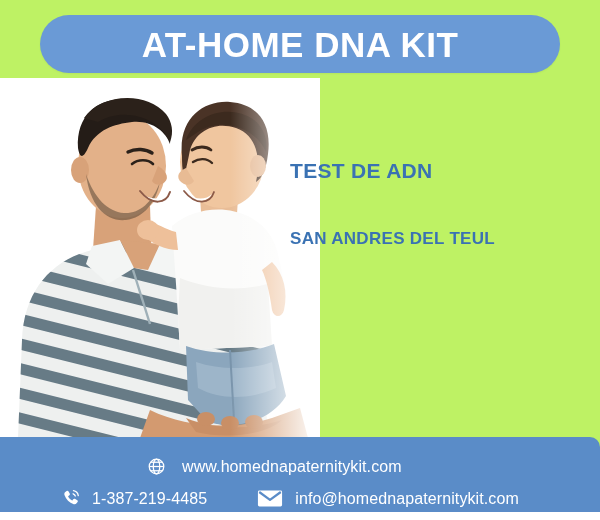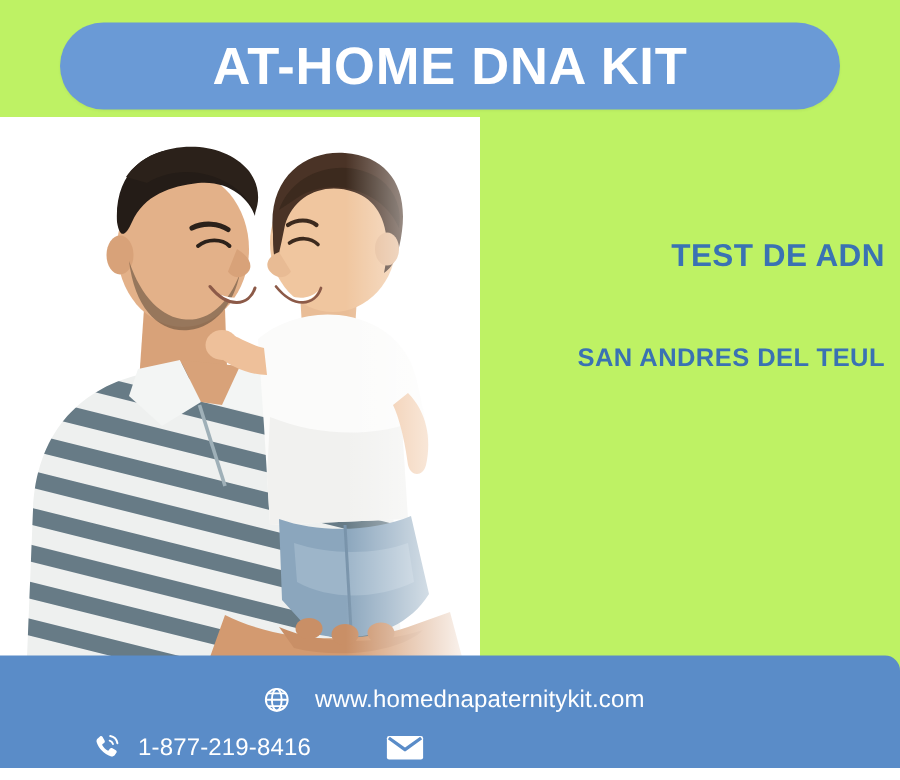--- a/index.html
+++ b/index.html
@@ -52,21 +52,21 @@
     overflow: hidden;
   }
   .photo svg { display: block; }
 
   
   .headline {
     position: absolute;
     left: 290px;
     top: 160px;
     width: 300px;
-    text-align: right;
+    text-align: left;
   }
   .headline-line {
     color: #3a72b3;
     font-weight: bold;
     font-size: 21px;
     letter-spacing: 0.3px;
     line-height: 1;
     white-space: nowrap;
   }
   .hl-1 { margin: 0 0 0 0; }
@@ -85,21 +85,21 @@
   }
   .footer-row {
     position: absolute;
     display: flex;
     align-items: center;
     color: #ffffff;
     font-size: 16px;
     white-space: nowrap;
   }
   .row-web {
-    left: 175px;
+    left: 147px;
     top: 20px;
   }
   .row-contact {
     left: 60px;
     top: 51px;
   }
   .f-icon {
     display: inline-flex;
     align-items: center;
     justify-content: center;
@@ -250,28 +250,29 @@
 
     <div class="footer-row row-contact">
       <span class="f-icon">
         <svg width="21" height="21" viewBox="0 0 24 24">
           <path d="M7.6 3.4c.7-.5 1.6-.3 2 .4l1.5 2.6c.4.7.2 1.5-.4 2l-1.1.8c-.3.2-.4.6-.2.9.9 1.7 2.3 3.1 4 4 .3.2.7.1.9-.2l.8-1.1c.5-.6 1.3-.8 2-.4l2.6 1.5c.7.4.9 1.3.4 2l-1.2 1.6c-.7 1-2 1.4-3.2 1-5-1.7-8.9-5.6-10.6-10.6-.4-1.2 0-2.5 1-3.2z" fill="#ffffff"></path>
           <path d="M15.4 3.1c2.8.5 5 2.7 5.5 5.5" fill="none" stroke="#ffffff" stroke-width="1.5" stroke-linecap="round"></path>
           <path d="M15 6.6c1.2.4 2.1 1.3 2.5 2.5" fill="none" stroke="#ffffff" stroke-width="1.5" stroke-linecap="round"></path>
         </svg>
       </span>
       <span class="gap-tel"></span>
-      <span class="f-text">1-877-219-8416</span>
+      <span class="f-text">1-387-219-4485</span>
 
       <span class="sep-block"></span>
 
       <span class="f-icon">
         <svg width="26" height="19" viewBox="0 0 28 20">
           <rect x="1" y="1.5" width="26" height="17" rx="1.6" fill="#ffffff"></rect>
           <path d="M2.4 3 L14 11.4 L25.6 3" fill="none" stroke="#5a8cc8" stroke-width="2.4" stroke-linejoin="round"></path>
         </svg>
       </span>
       <span class="gap-mail"></span>
+      <span class="f-text">info@homednapaternitykit.com</span>
     </div>
 
   </div>
 
 </div>
 
 </body></html>

